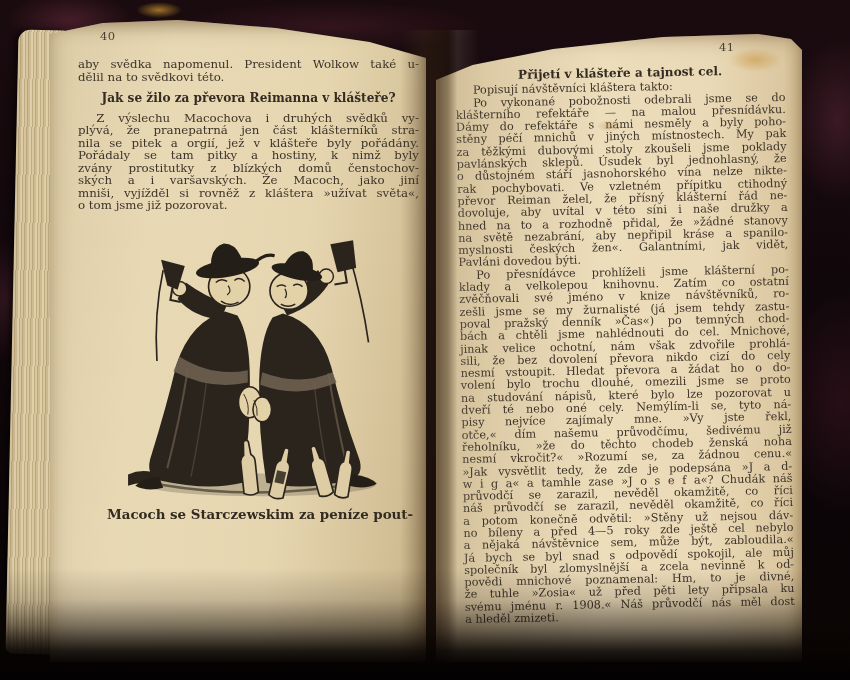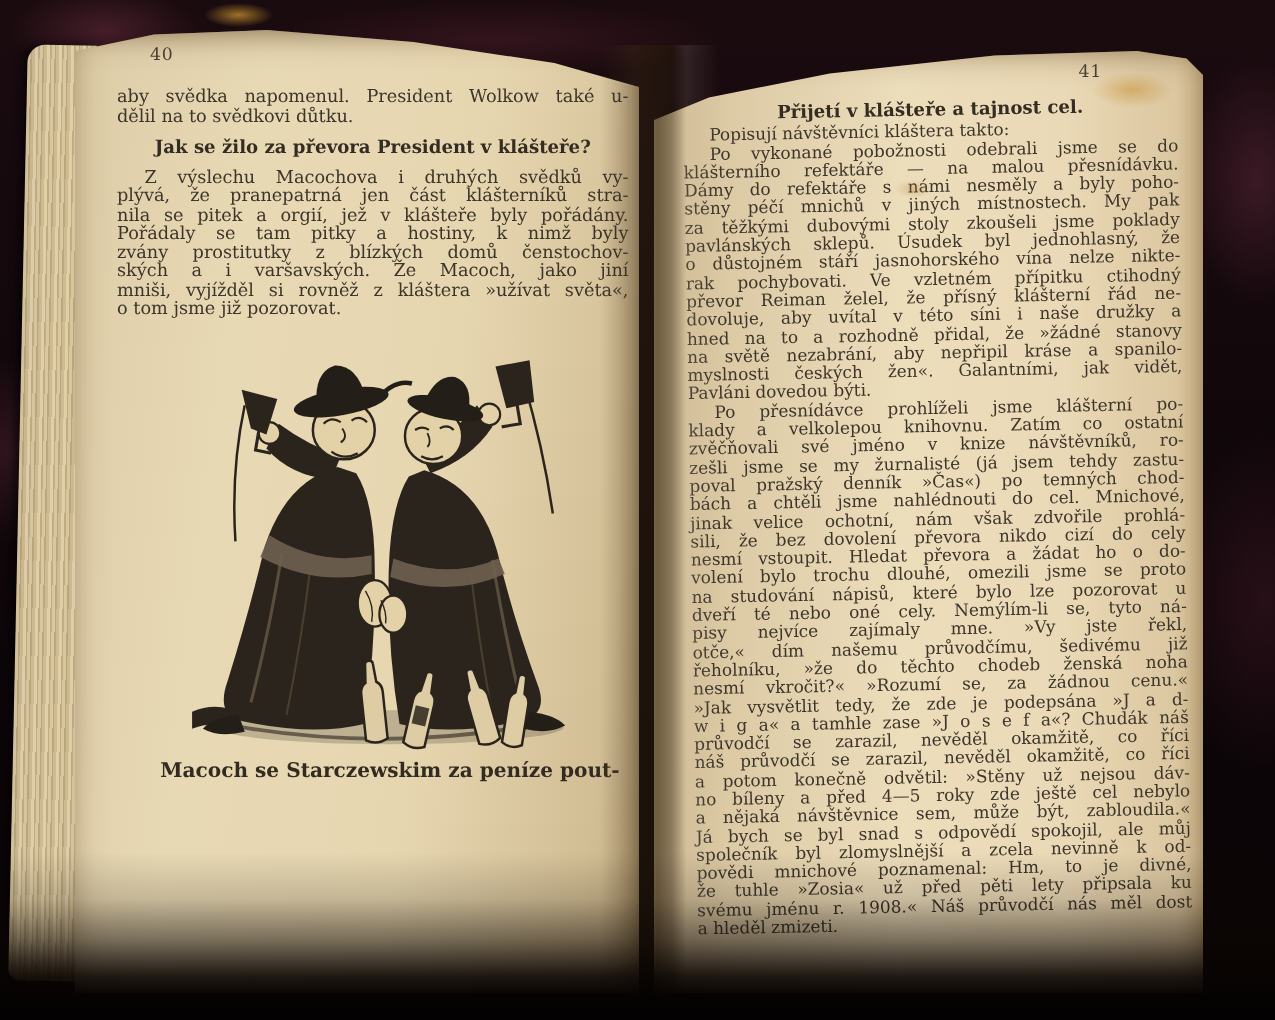--- a/index.html
+++ b/index.html
@@ -91,24 +91,24 @@
 
   <div class="left-stack"></div>
   <div class="stain stain-top"></div>
 
   <div class="left-page">
     <div class="pagenum lp-num">40</div>
 
     <div class="lp-col">
       <div class="para">
           <div class="tline">aby svědka napomenul. President Wolkow také u-</div>
-          <div class="tline last">dělil na to svědkovi důtku.</div>
-        </div>
-
-      <div class="heading lp-heading">Jak se žilo za převora President v klášteře?</div>
+          <div class="tline last">dělil na to svědkovi této.</div>
+        </div>
+
+      <div class="heading lp-heading">Jak se žilo za převora Reimanna v klášteře?</div>
 
       <div class="para indent-first">
           <div class="tline">Z výslechu Macochova i druhých svědků vy-</div>
           <div class="tline">plývá, že pranepatrná jen část klášterníků stra-</div>
           <div class="tline">nila se pitek a orgií, jež v klášteře byly pořádány.</div>
           <div class="tline">Pořádaly se tam pitky a hostiny, k nimž byly</div>
           <div class="tline">zvány prostitutky z blízkých domů čenstochov-</div>
           <div class="tline">ských a i varšavských. Že Macoch, jako jiní</div>
           <div class="tline">mniši, vyjížděl si rovněž z kláštera »užívat světa«,</div>
           <div class="tline last">o tom jsme již pozorovat.</div>

